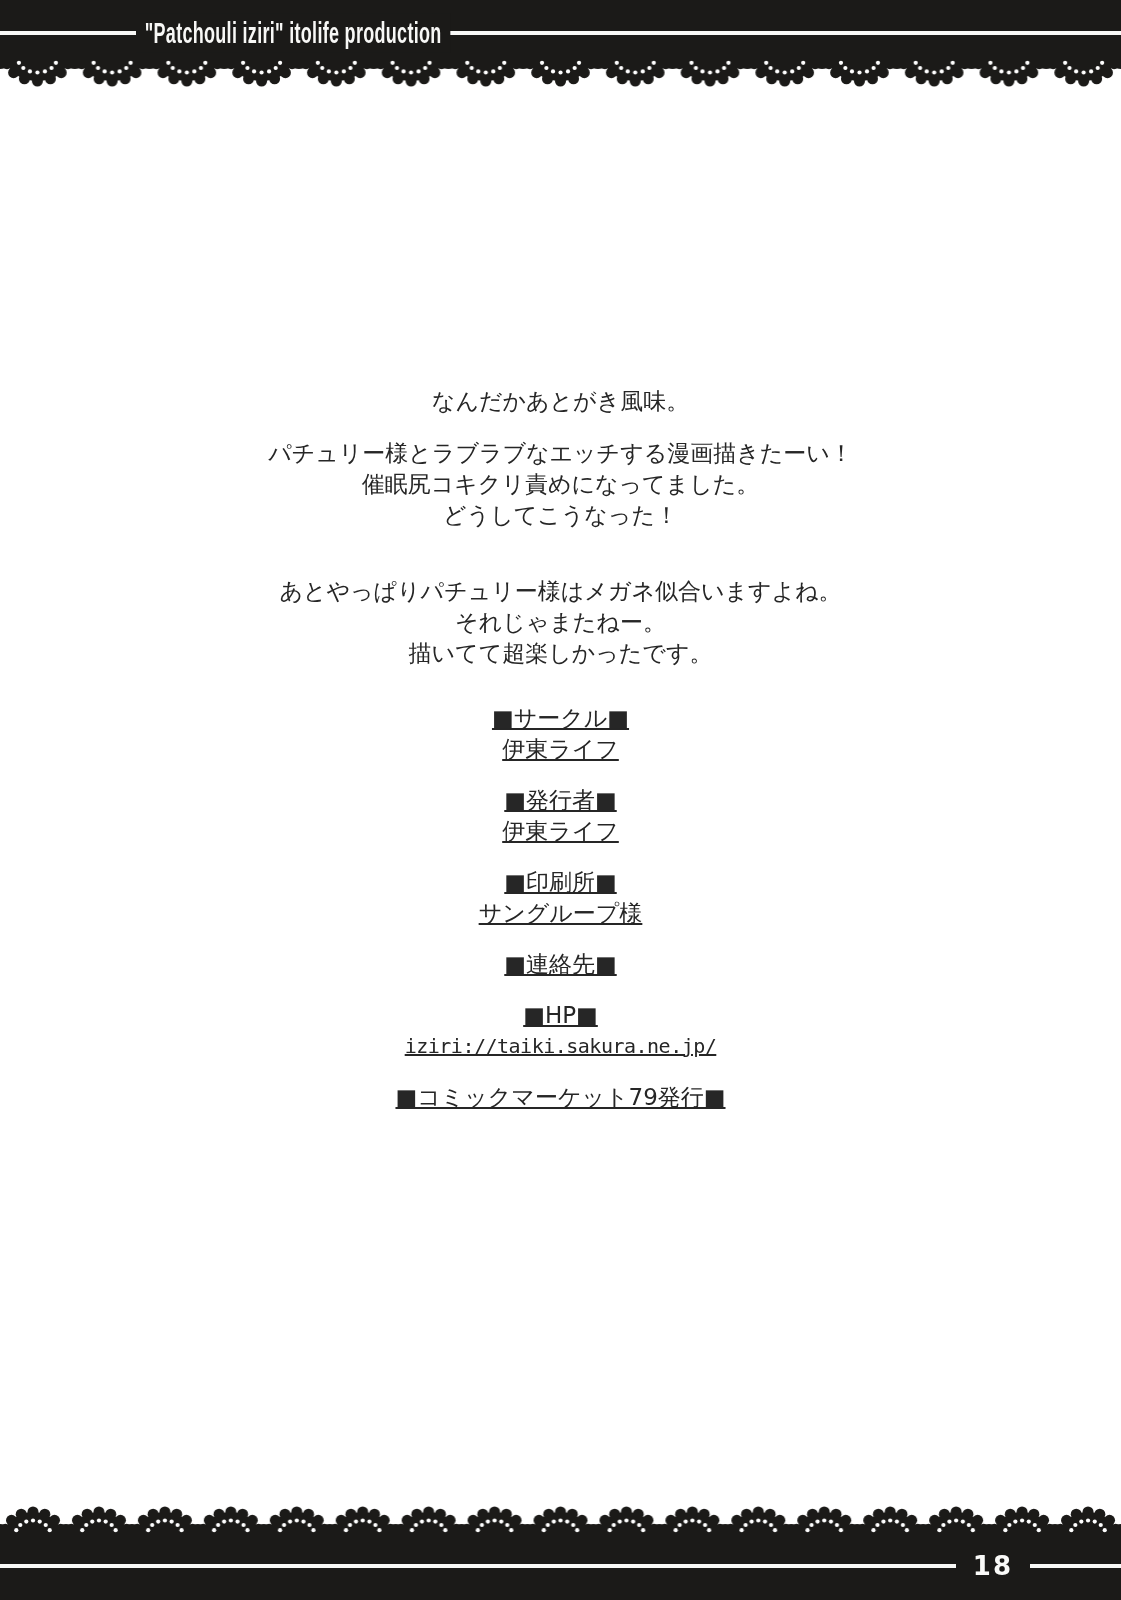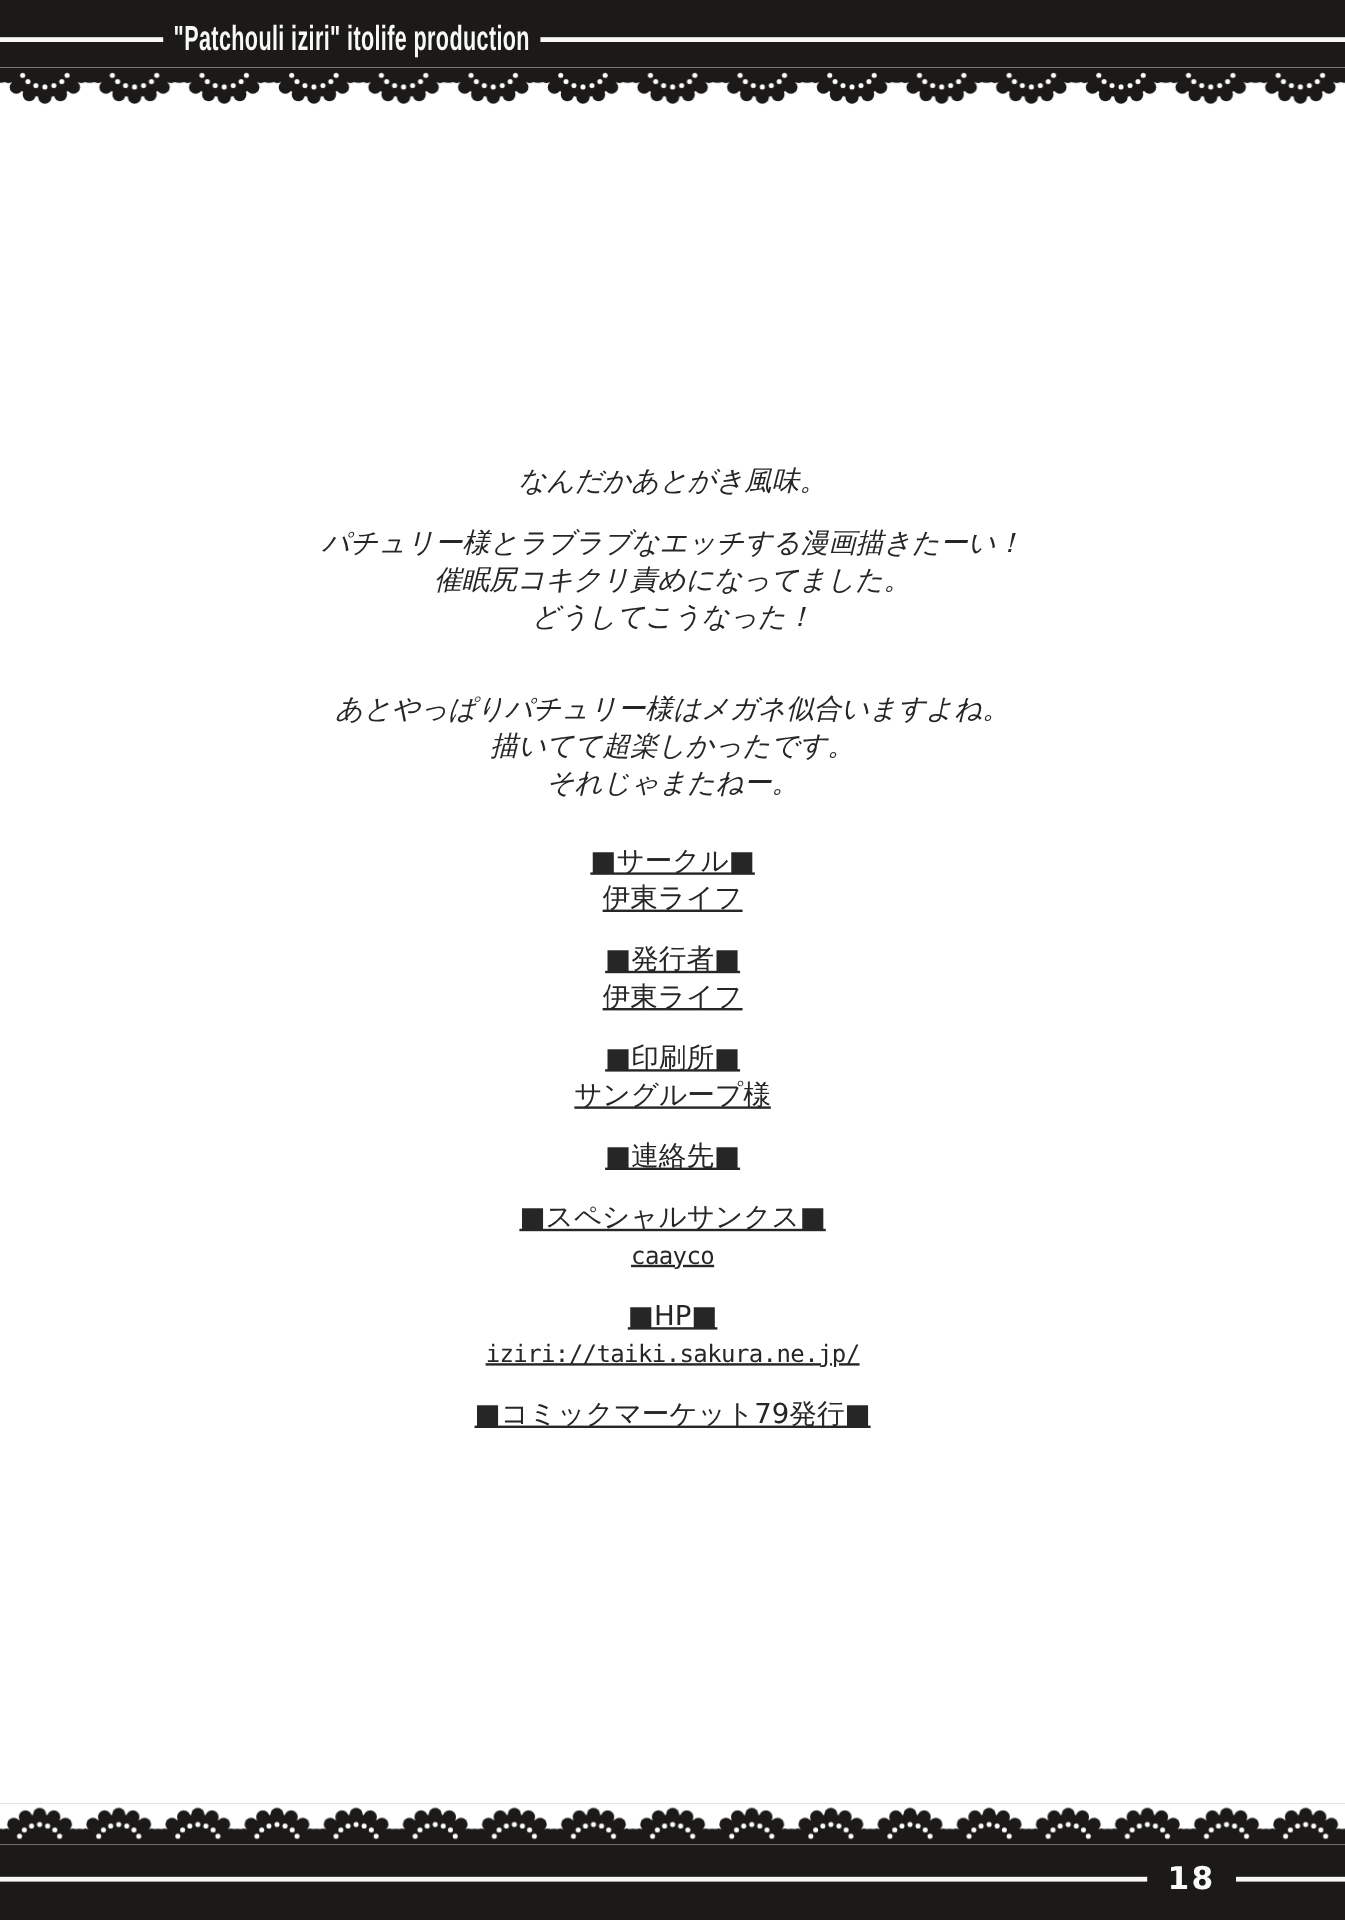--- a/index.html
+++ b/index.html
@@ -44,21 +44,21 @@
   
   .lace { position:absolute; left:0; display:block; }
   .lace-top { top:56px; }
   .lace-bottom { top:1503px; }
 
   
   .afterword {
     position:absolute; top:386px; left:0; width:100%;
     text-align:center; font-size:23px; line-height:31px;
   }
-  .afterword .paragraph { margin-bottom:21px;font-style:italic; }
+  .afterword .paragraph { margin-bottom:21px; }
   .afterword .paragraph:last-child { margin-bottom:0;margin-top:45px; }
 
   
   .colophon {
     position:absolute; top:703px; left:0; width:100%;
     text-align:center; font-size:23px; line-height:31px;
   }
   .colo-block { margin-bottom:20px;text-decoration:underline; }
   .mono {
     font-family:"DejaVu Sans Mono", monospace;
@@ -108,44 +108,40 @@
       <div class="paragraph">
         <div class="line">なんだかあとがき風味。</div>
       </div>
       <div class="paragraph">
         <div class="line">パチュリー様とラブラブなエッチする漫画描きたーい！</div>
         <div class="line">催眠尻コキクリ責めになってました。</div>
         <div class="line">どうしてこうなった！</div>
       </div>
       <div class="paragraph">
         <div class="line">あとやっぱりパチュリー様はメガネ似合いますよね。</div>
+        <div class="line">それじゃまたねー。</div>
         <div class="line">描いてて超楽しかったです。</div>
-        <div class="line">それじゃまたねー。</div>
       </div>
     </main>
 
   <section class="colophon">
       <div class="colo-block">
         <div class="colo-label">■サークル■</div>
         <div class="colo-value">伊東ライフ</div>
       </div>
       <div class="colo-block">
         <div class="colo-label">■発行者■</div>
         <div class="colo-value">伊東ライフ</div>
       </div>
       <div class="colo-block">
         <div class="colo-label">■印刷所■</div>
         <div class="colo-value">サングループ様</div>
       </div>
       <div class="colo-block">
         <div class="colo-label">■連絡先■</div>
-      </div>
-      <div class="colo-block">
-        <div class="colo-label">■スペシャルサンクス■</div>
-        <div class="colo-value mono">caayco</div>
       </div>
       <div class="colo-block">
         <div class="colo-label">■HP■</div>
         <div class="colo-value mono">iziri://taiki.sakura.ne.jp/</div>
       </div>
       <div class="colo-block">
         <div class="colo-label">■コミックマーケット79発行■</div>
       </div>
     </section>
 

